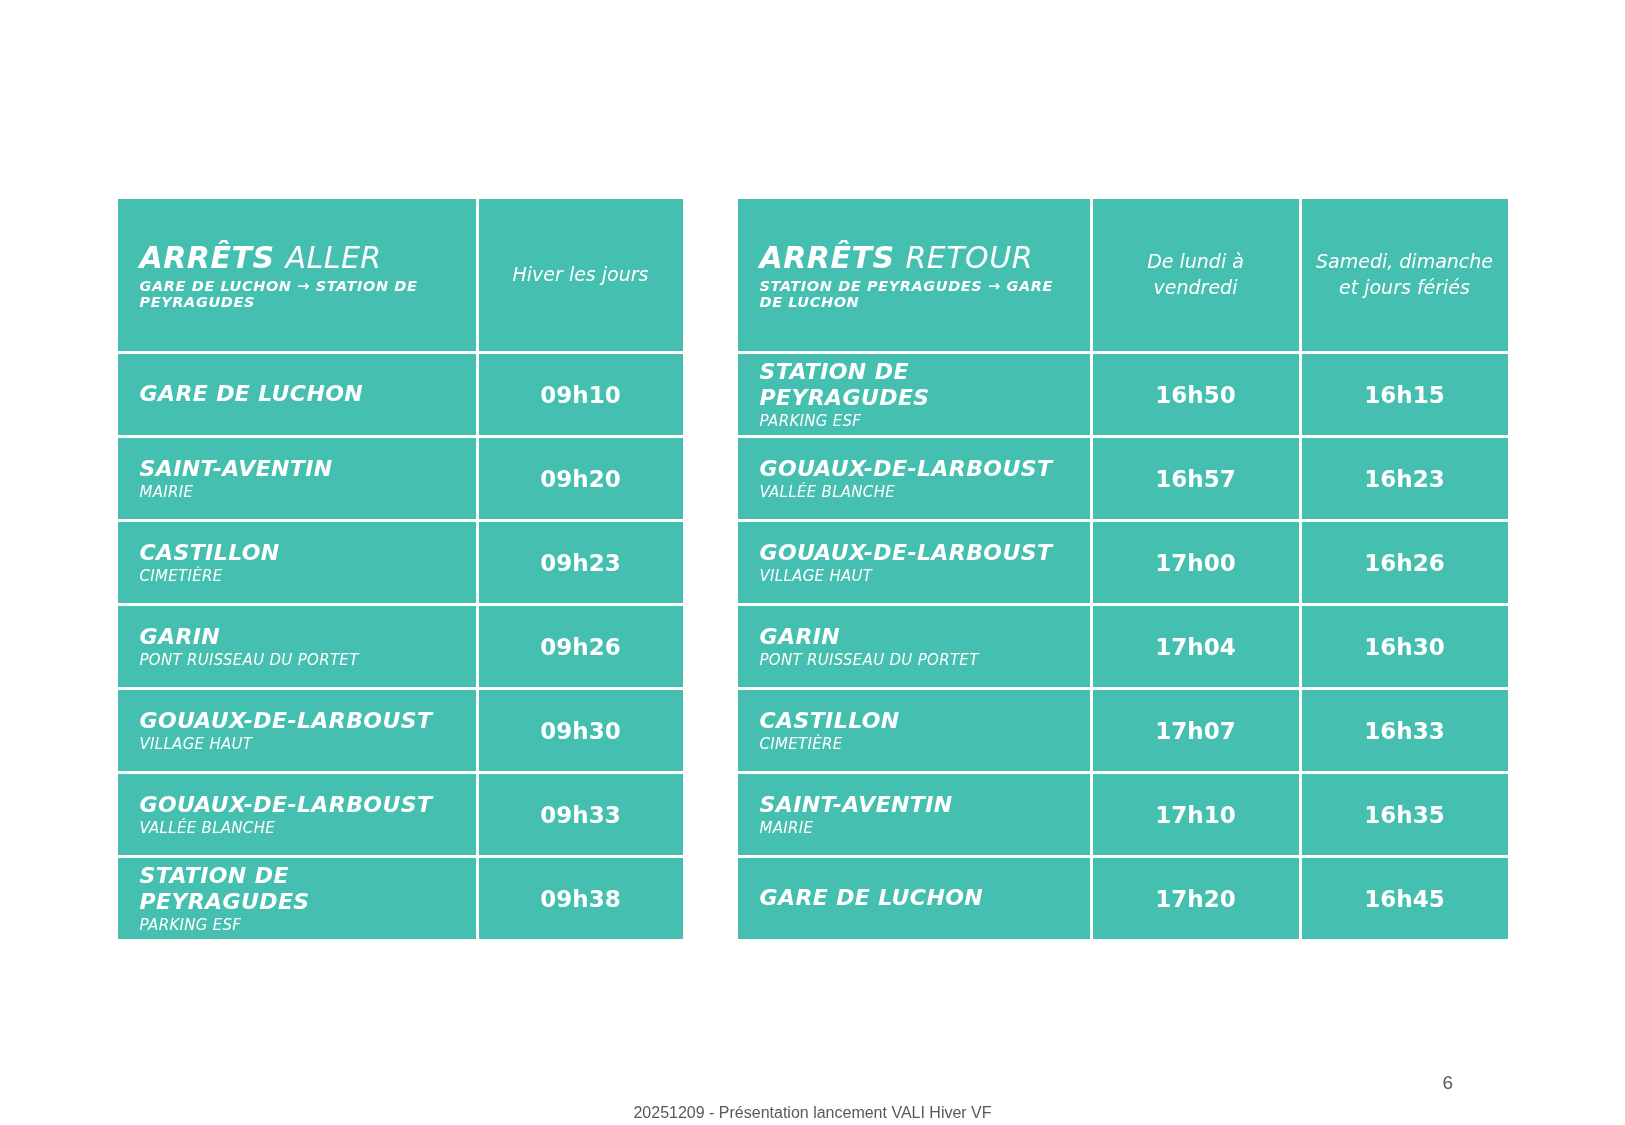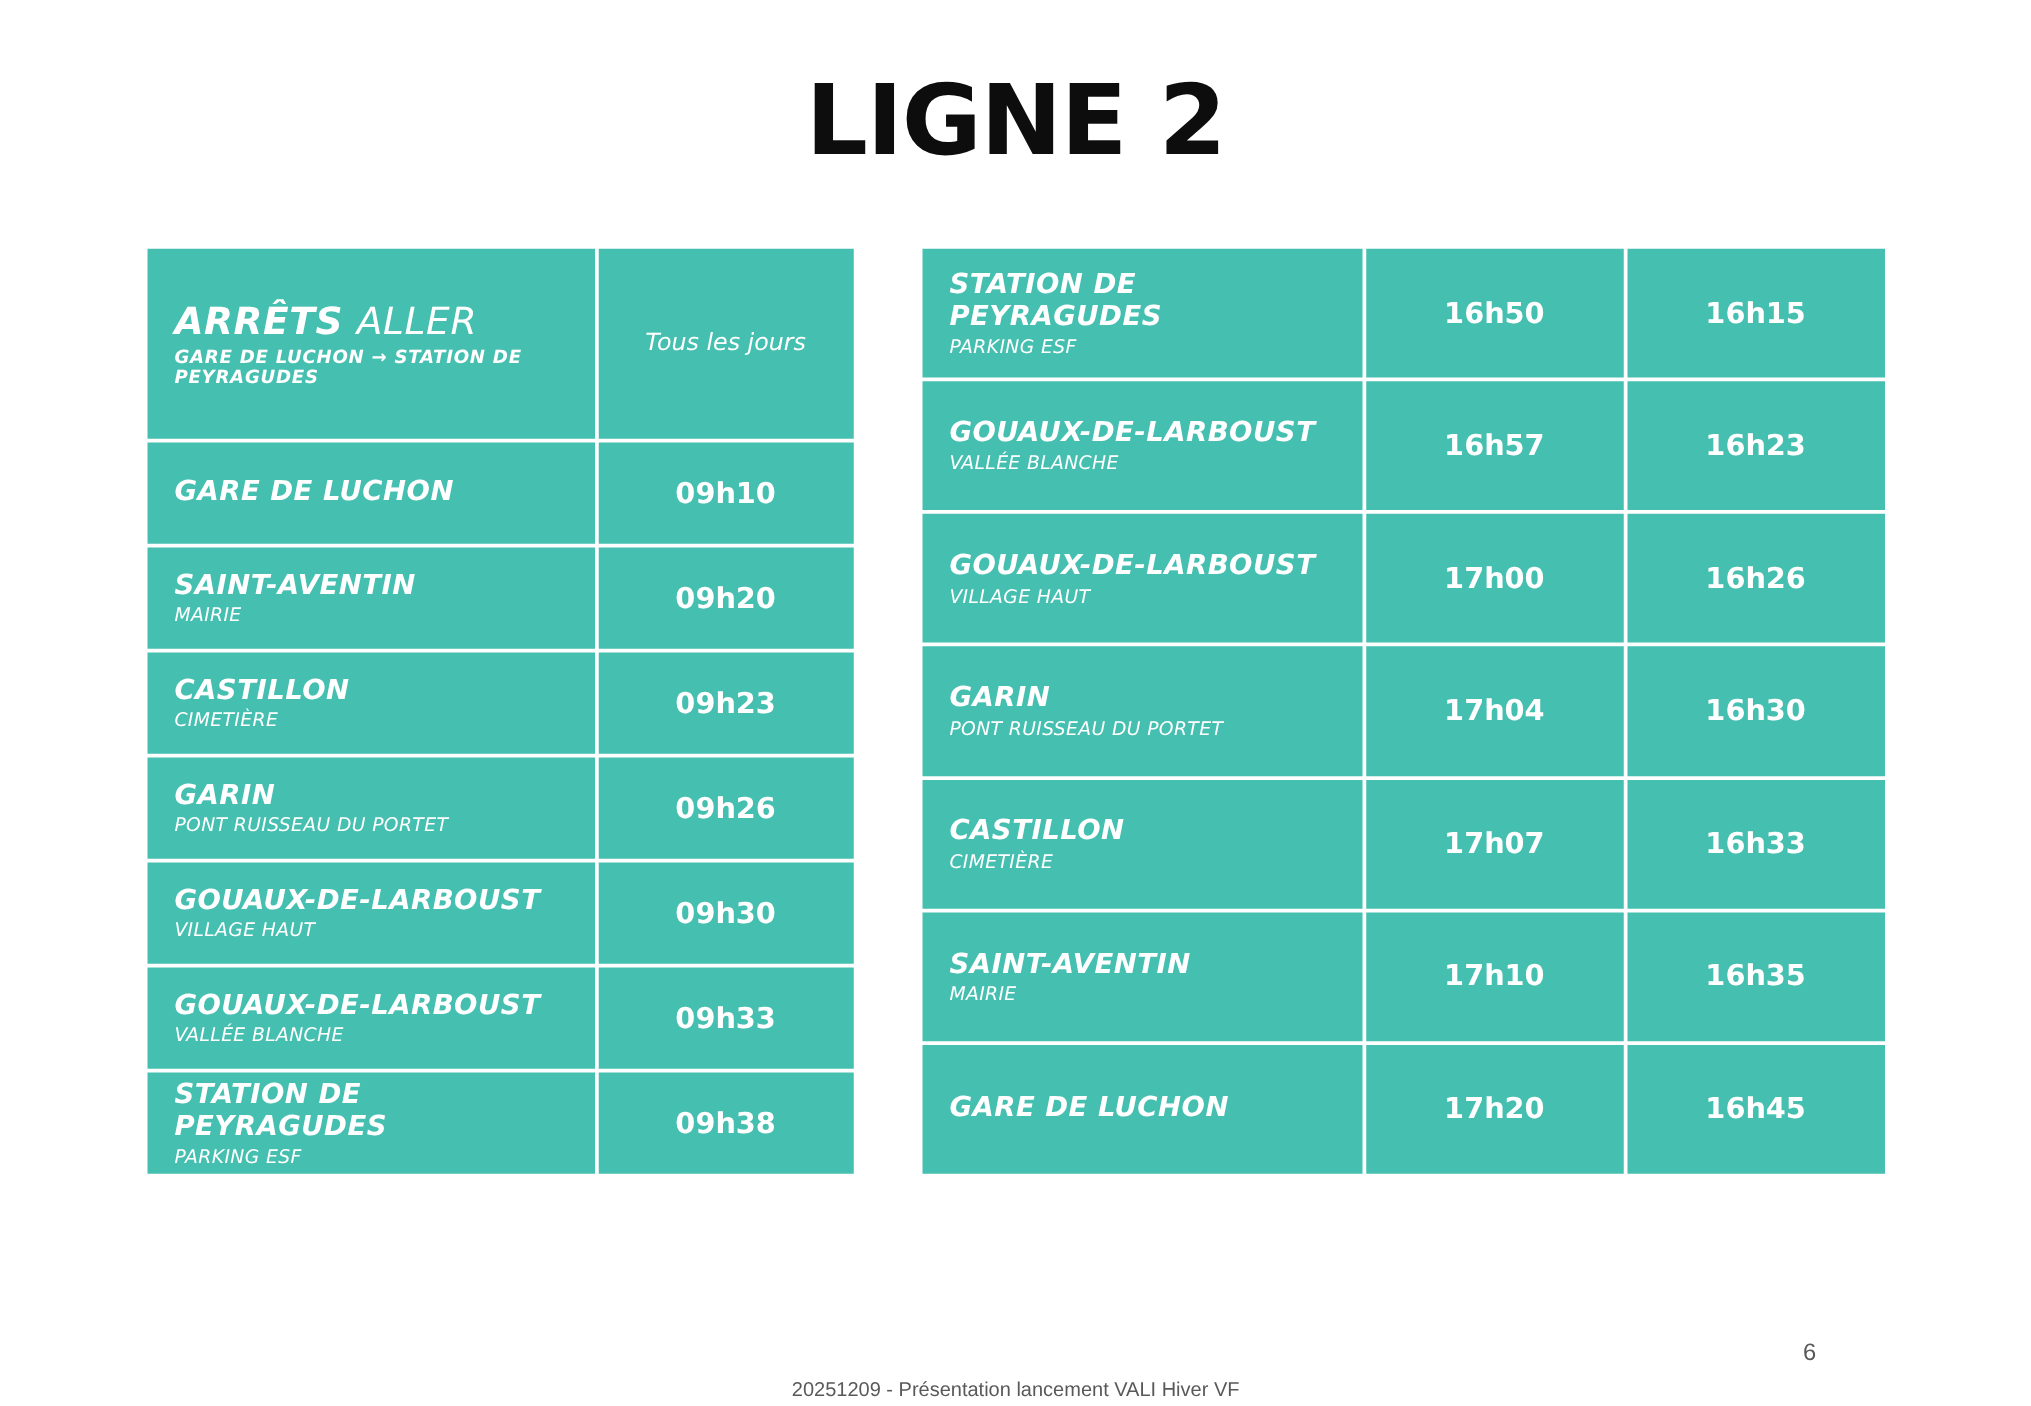--- a/index.html
+++ b/index.html
@@ -142,39 +142,38 @@
     top: 1072px;
     font-size: 19px;
     color: #595959;
   }
 </style>
 </head>
 <body>
 
 <div class="slide">
 
-  <div class="slide-title">LIGNE 2</div>
 
   <div class="tables-area">
 
     <table class="schedule">
       <colgroup>
         <col class="col-stop-aller">
         <col class="col-time-aller">
       </colgroup>
       <tbody>
         <tr>
           <td class="hdr">
             <div class="hdr-title">
               <span>ARRÊTS</span>
               <span class="light">ALLER</span>
             </div>
             <div class="hdr-sub">GARE DE LUCHON → STATION DE PEYRAGUDES</div>
           </td>
-          <td class="hdr hdr-center">Tous les jours</td>
+          <td class="hdr hdr-center">Hiver les jours</td>
         </tr>
 
         <tr>
           <td class="stop-cell">
             <div class="stop-name">GARE DE LUCHON</div>
             <div class="stop-detail"></div>
           </td>
           <td class="time-cell">09h10</td>
         </tr>
 
@@ -228,20 +227,31 @@
       </tbody>
     </table>
 
     <table class="schedule">
       <colgroup>
         <col class="col-stop-retour">
         <col class="col-time-retour">
         <col class="col-time-retour">
       </colgroup>
       <tbody>
+        <tr>
+          <td class="hdr">
+            <div class="hdr-title">
+              <span>ARRÊTS</span>
+              <span class="light">RETOUR</span>
+            </div>
+            <div class="hdr-sub">STATION DE PEYRAGUDES → GARE DE LUCHON</div>
+          </td>
+          <td class="hdr hdr-center">De lundi à vendredi</td>
+          <td class="hdr hdr-center">Samedi, dimanche et jours fériés</td>
+        </tr>
 
         <tr>
           <td class="stop-cell">
             <div class="stop-name">STATION DE PEYRAGUDES</div>
             <div class="stop-detail">PARKING ESF</div>
           </td>
           <td class="time-cell">16h50</td>
           <td class="time-cell">16h15</td>
         </tr>
 

